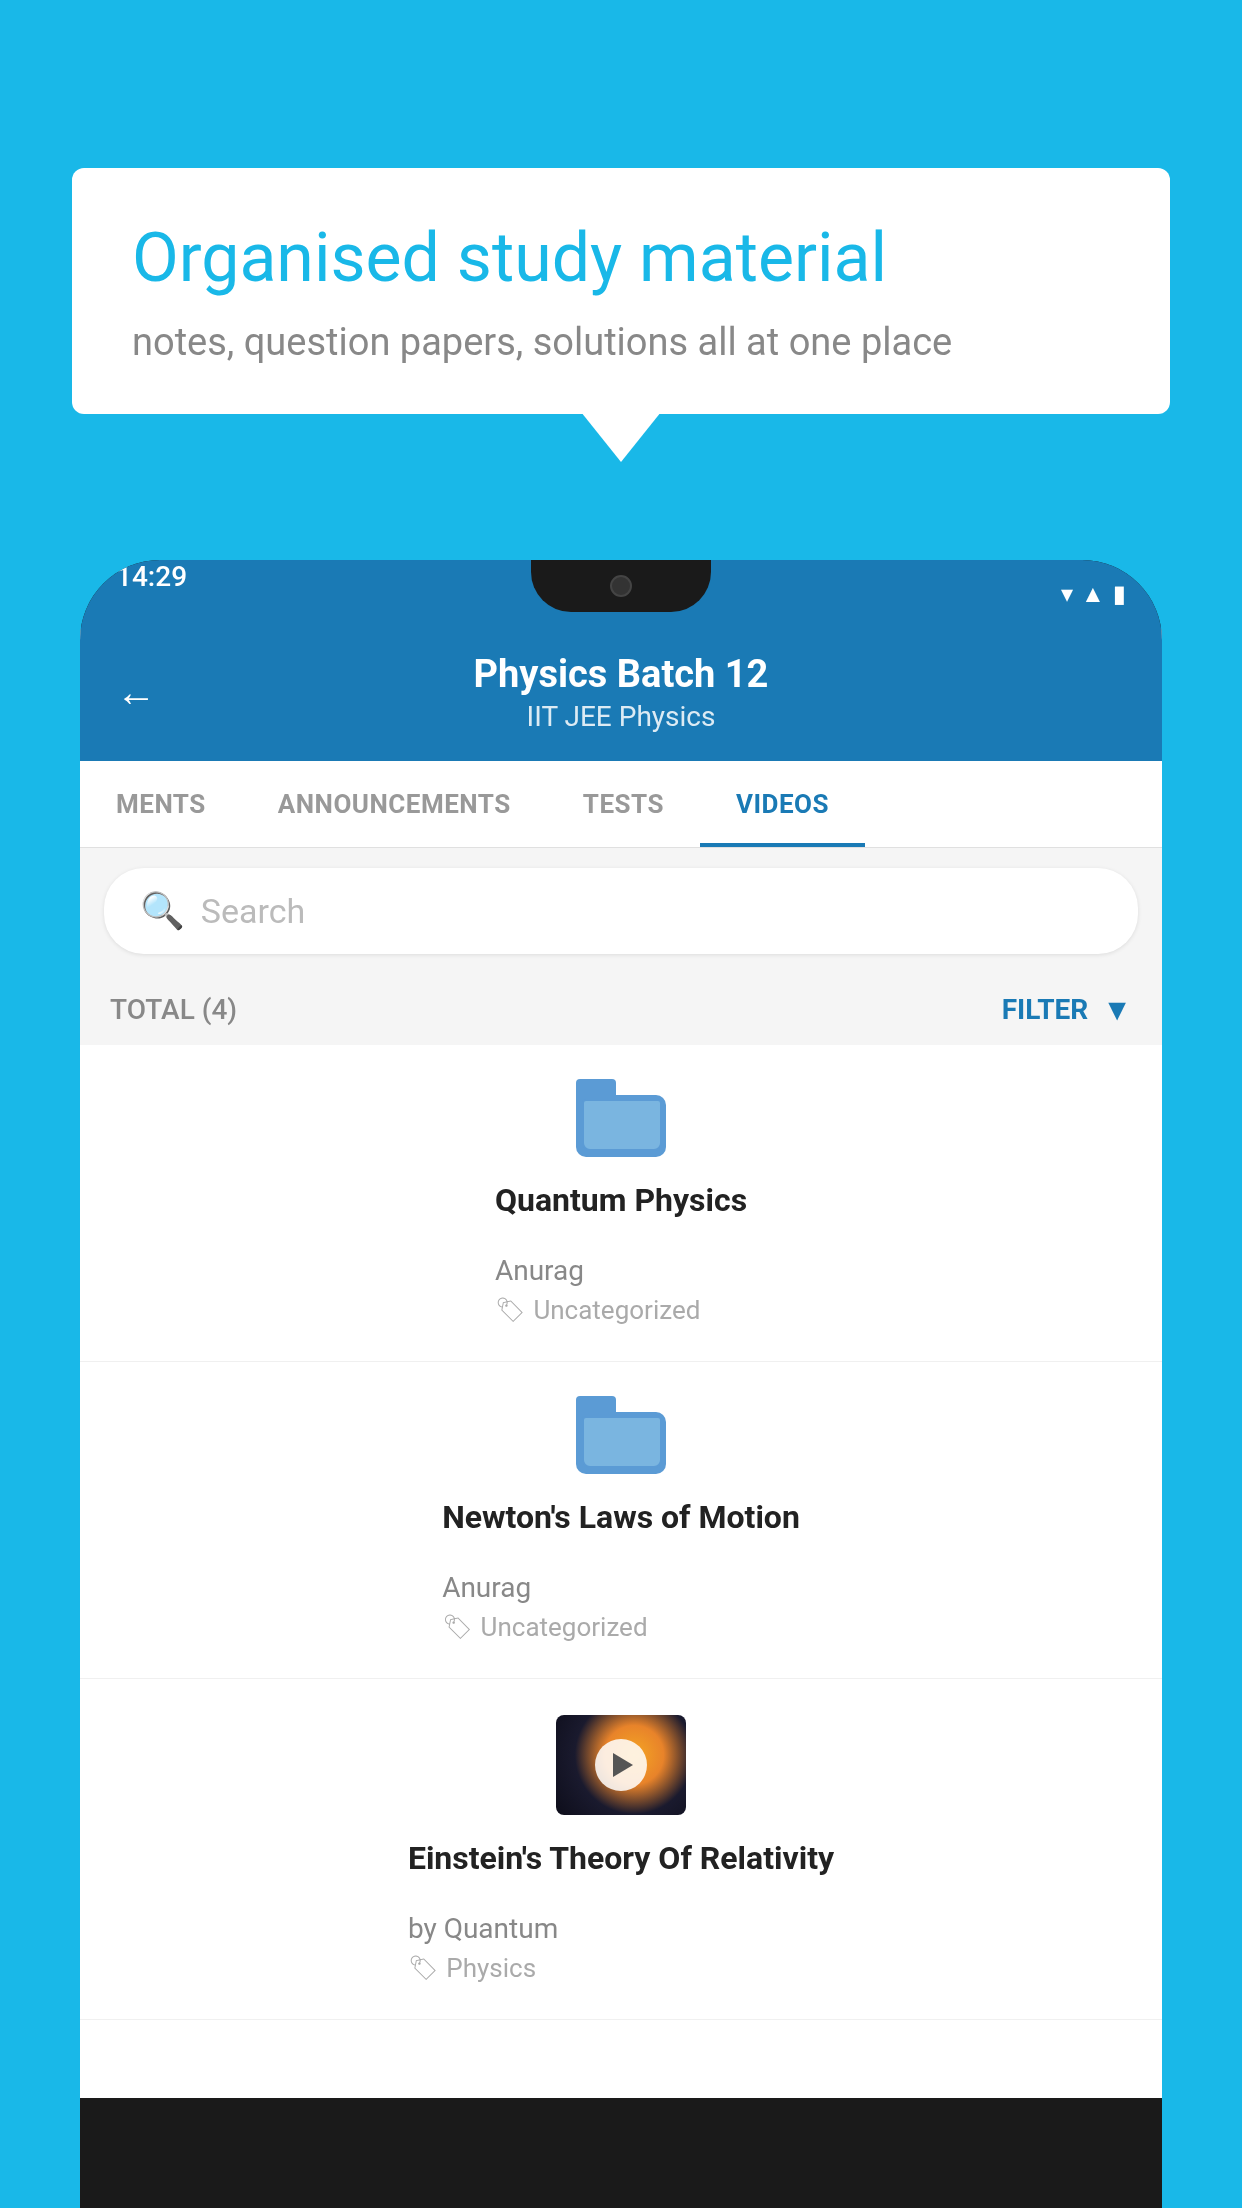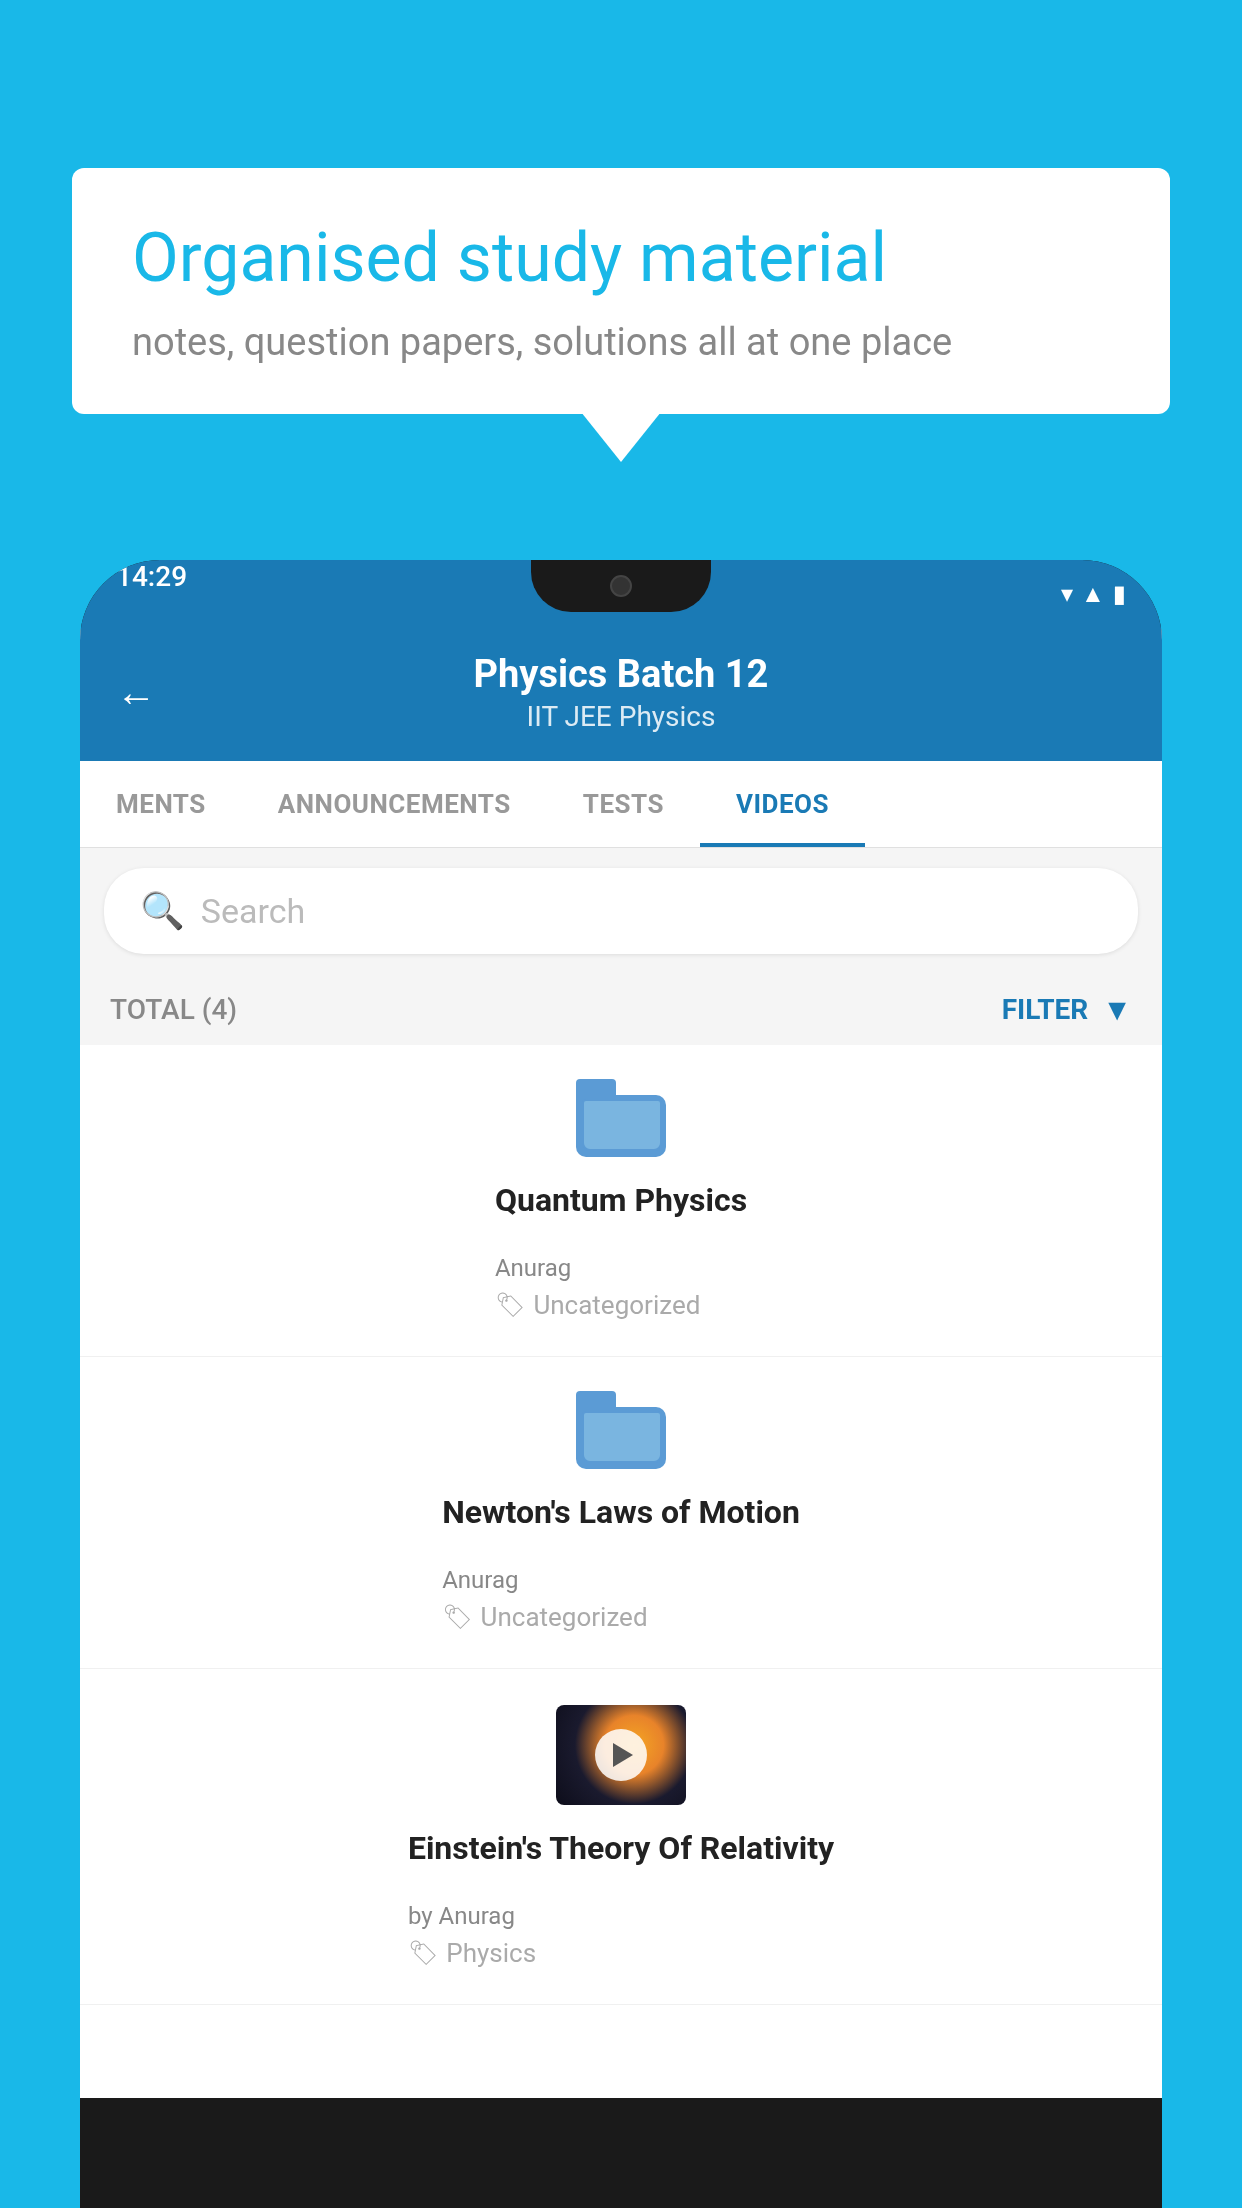--- a/index.html
+++ b/index.html
@@ -309,21 +309,21 @@
     .video-info {
       flex: 1;
     }
     .video-title {
       font-size: 32px;
       font-weight: 700;
       color: #222;
       margin-bottom: 8px;
     }
     .video-author {
-      font-size: 24px;
+      font-size: 28px;
       color: #888;
       margin-bottom: 8px;
       margin-top: 35px;
     }
     .video-tag {
       display: flex;
       align-items: center;
       gap: 8px;
       color: #aaa;
       font-size: 26px;
@@ -425,21 +425,21 @@
 
       <div class="video-item">
         <div class="video-thumbnail">
           <div class="video-thumbnail-img"></div>
           <div class="play-btn">
             <div class="play-triangle"></div>
           </div>
         </div>
         <div class="video-info">
           <div class="video-title">Einstein's Theory Of Relativity</div>
-          <div class="video-author">by Anurag</div>
+          <div class="video-author">by Quantum</div>
           <div class="video-tag">
             <span class="tag-icon">🏷</span>
             <span>Physics</span>
           </div>
         </div>
       </div>
 
     </div>
   </div>
 </div>

